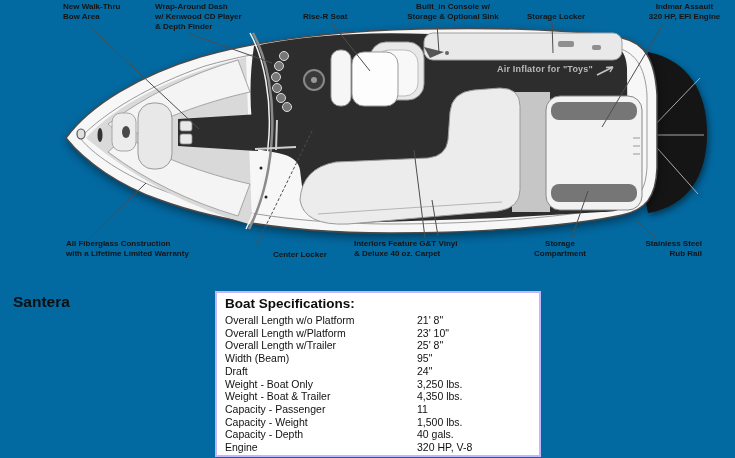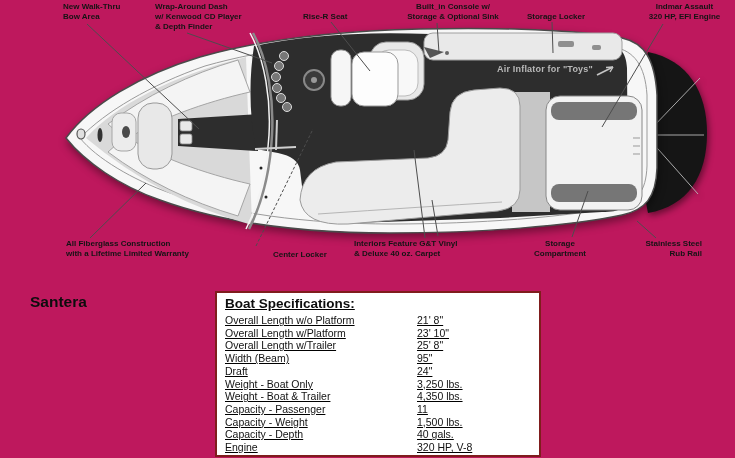--- a/index.html
+++ b/index.html
@@ -1,37 +1,36 @@
 <!DOCTYPE html>
 <html><head>
 <meta charset="utf-8">
 <style>
   html,body { margin:0; padding:0; background:#fff; }
   .stage {
-    position:relative; width:735px; height:458px; background:#be185d;
+    position:relative; width:735px; height:458px; background:#0369a1;
     font-family:"Liberation Sans", sans-serif; overflow:hidden;
   }
   .boat-svg { position:absolute; left:0; top:0; }
   .co {
     position:absolute; font-weight:bold; font-size:8px; line-height:10px;
     color:#141414; white-space:nowrap;
   }
   .inline-label {
     position:absolute; font-weight:bold; font-size:9px; color:#b9b9b9;
     white-space:nowrap; letter-spacing:.2px;
   }
   .model-name {
-    position:absolute; left:30px; top:293px; font-weight:bold;
+    position:absolute; left:13px; top:293px; font-weight:bold;
     font-size:15.5px; color:#0d0d0d;
   }
   .specs-box {
     position:absolute; left:215px; top:291px; width:326px; height:166px;
-    border:2px solid #7f1d1d; box-sizing:border-box; background:#fff;
+    border:2px solid #c4b5fd; box-sizing:border-box; background:#fff;
     padding:3px 6px 0 8px;
-    text-decoration:underline;
   }
   .specs-title { font-weight:bold; font-size:13.5px; color:#0d0d0d; margin-bottom:3px; }
   .srow { display:flex; font-size:10.5px; line-height:12.7px; color:#111; }
   .srow .lbl { width:192px; flex:0 0 auto; }
   .srow .val { flex:1; }
 </style>
 </head>
 <body>
 
 <div class="stage">

